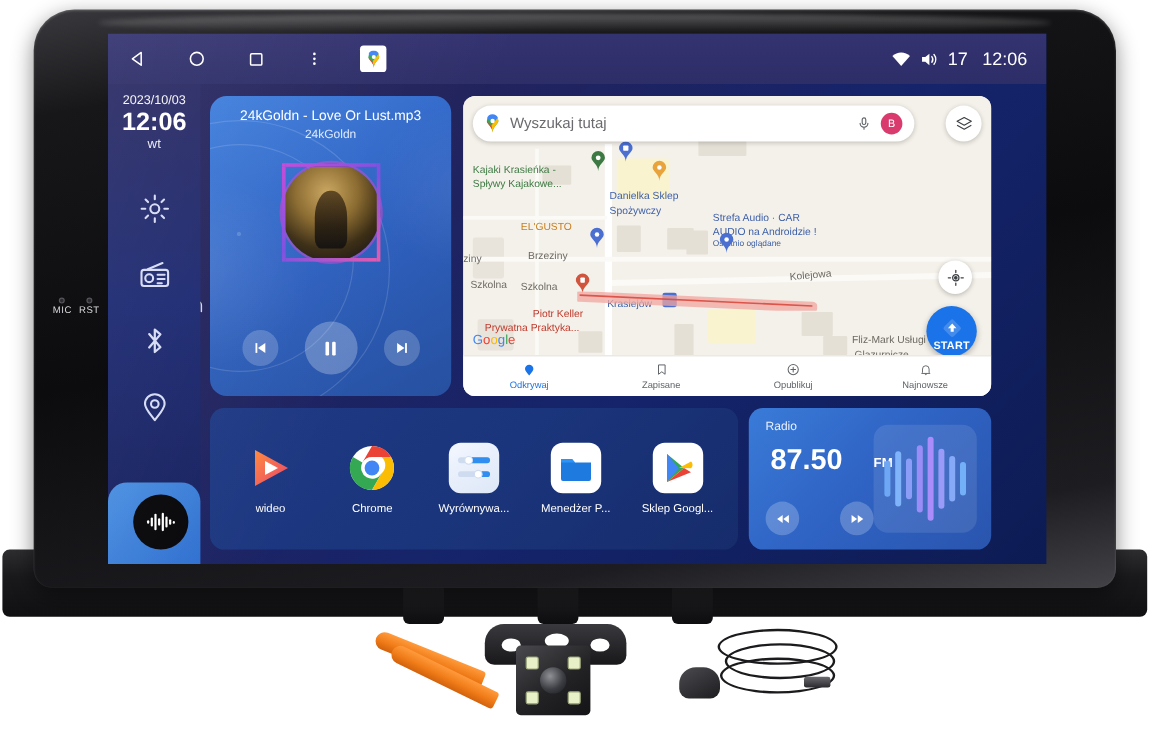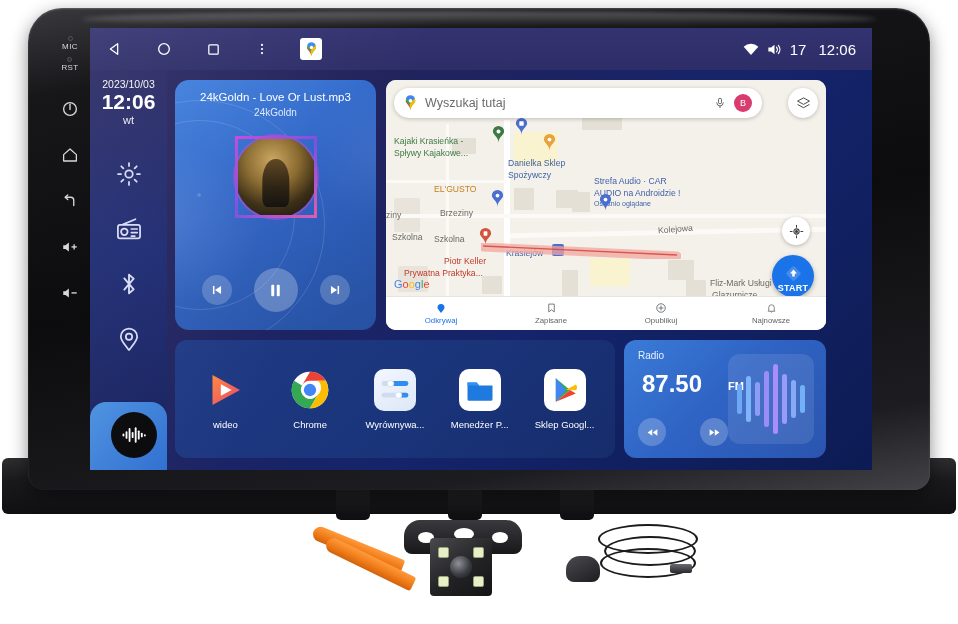--- a/index.html
+++ b/index.html
@@ -38,21 +38,21 @@
   .mount-tab {
     position: absolute; top: 478px; width: 34px; height: 34px;
     background: linear-gradient(180deg,#242427,#0e0e10);
     border-radius: 0 0 5px 5px;
   }
 
   
   #hw-strip {
     position: absolute; left: 16px; top: 16px;
     width: 52px; height: 450px;
-    display: flex; flex-direction: column;
+    display: flex; flex-direction: row;
     align-items: center;
     padding-top: 12px;
     gap: 6px;
     z-index: 6;
   }
   .hw-key {
     color: #d8d8dc; display: flex; flex-direction: column;
     align-items: center; justify-content: center;
     font-size: 8px; letter-spacing: .4px;
   }

